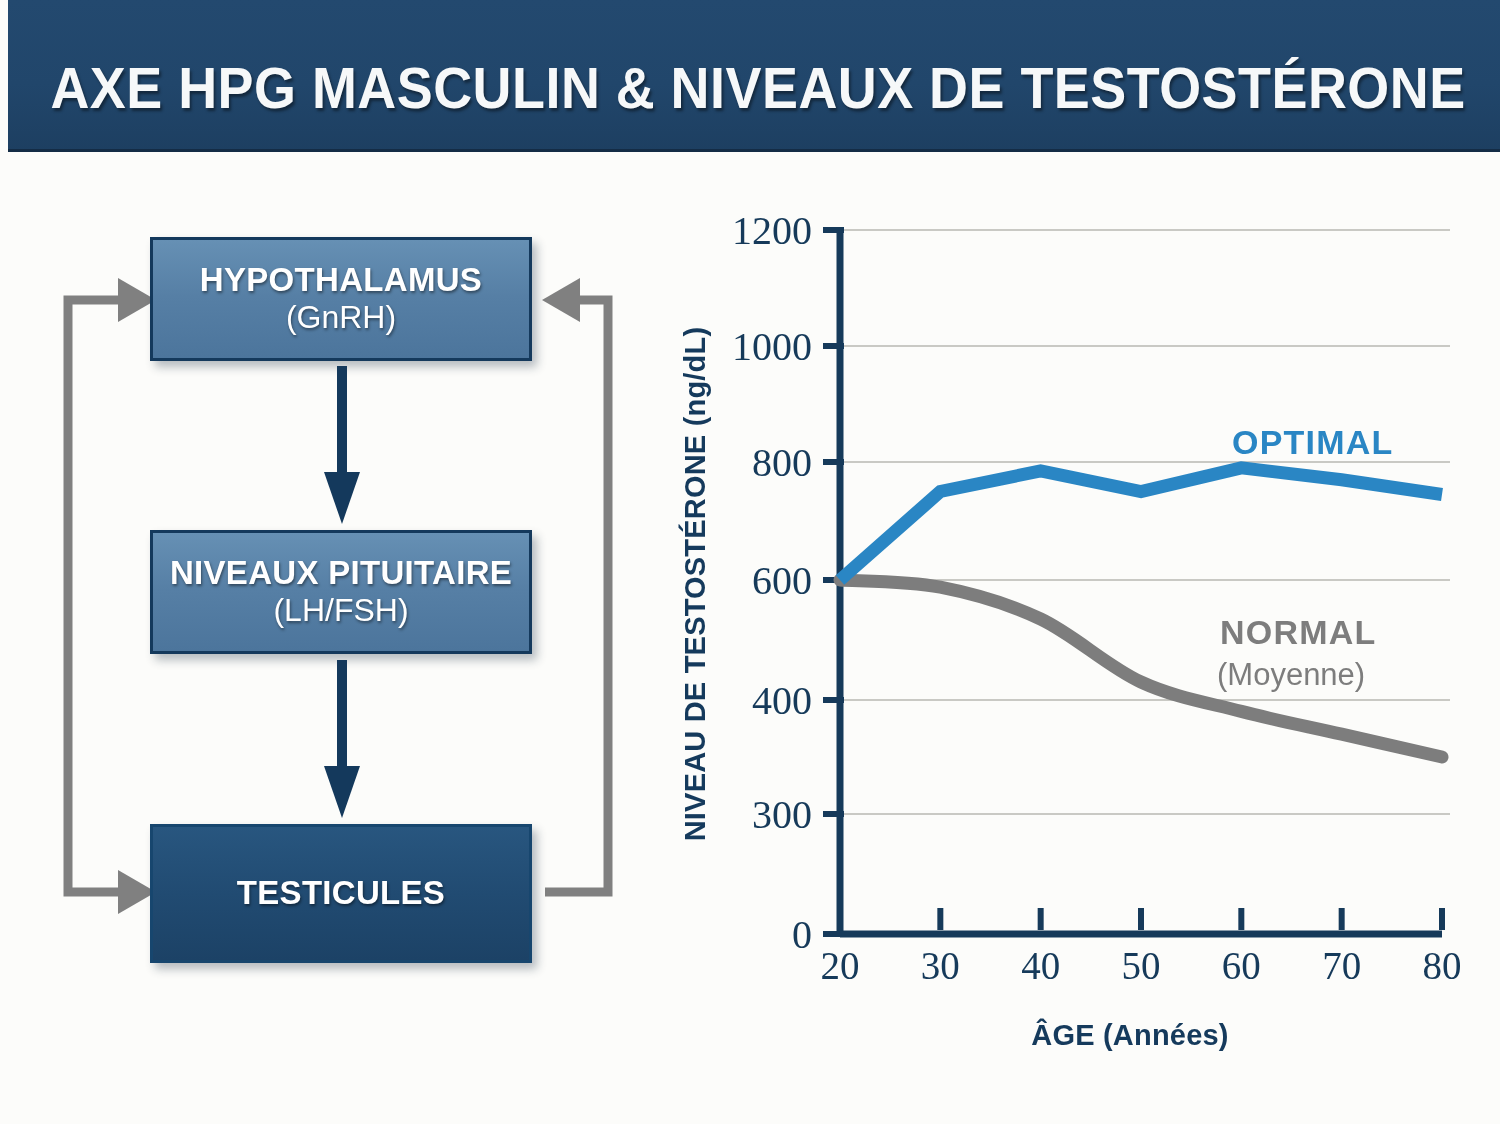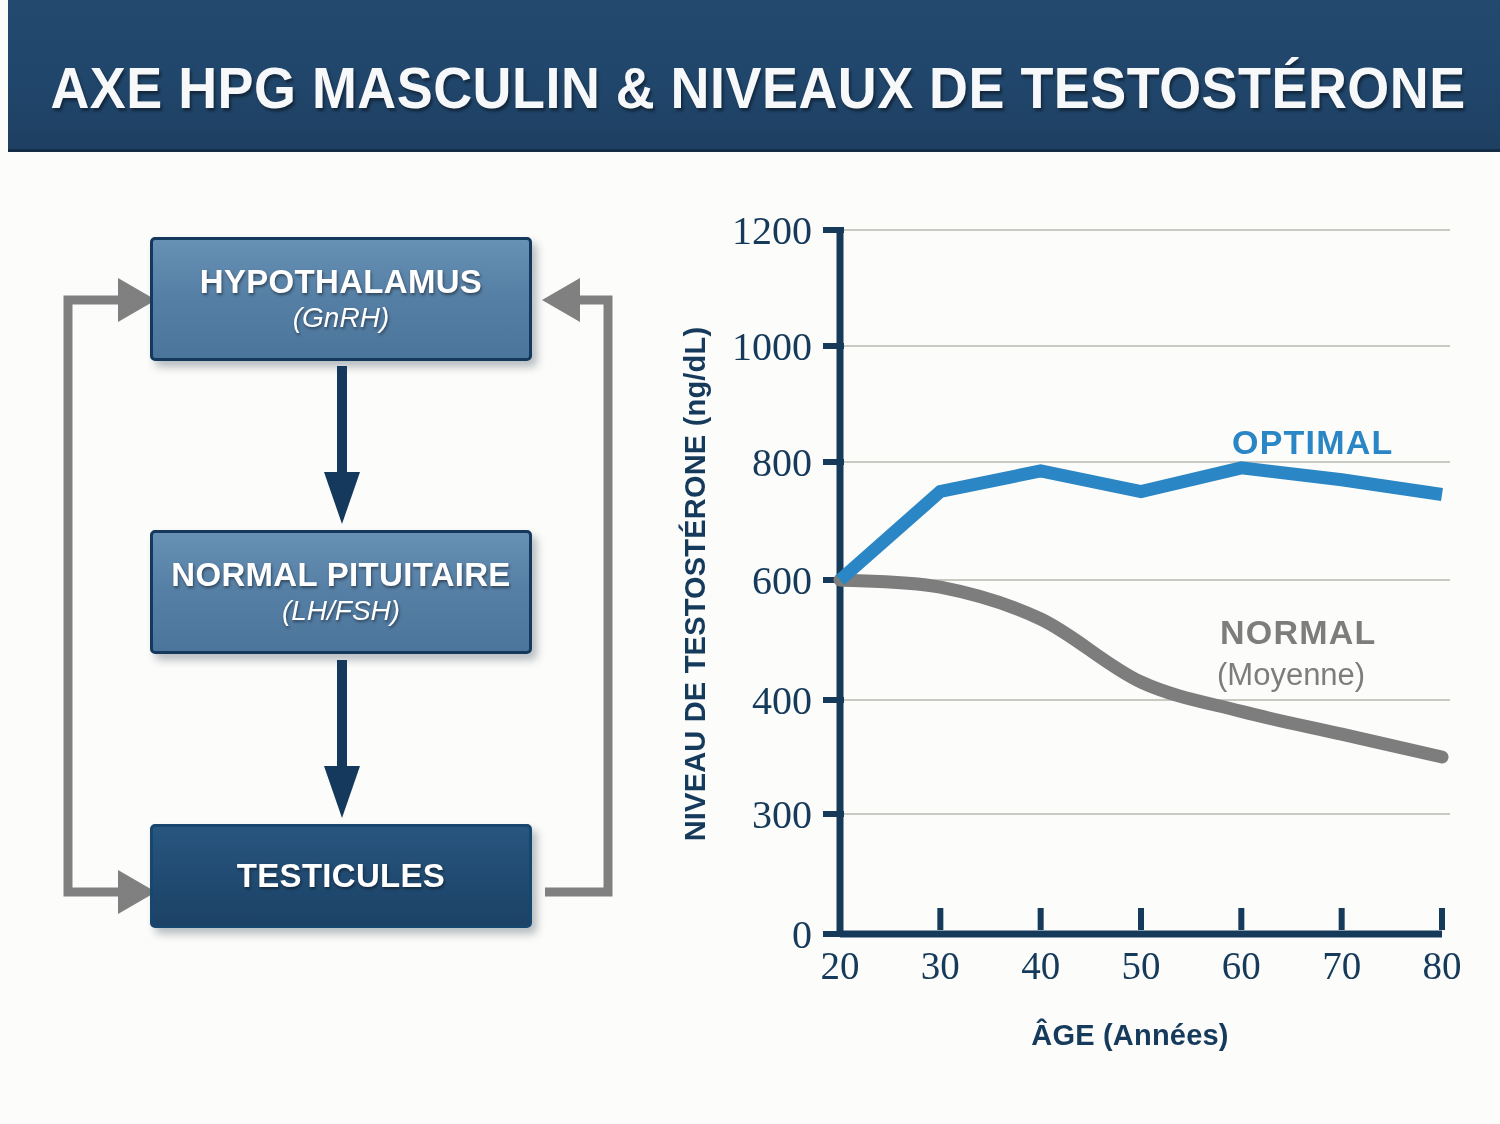--- a/index.html
+++ b/index.html
@@ -50,59 +50,58 @@
   #diagram {
     position: absolute;
     left: 0; top: 152px;
     width: 700px;
     height: 972px;
   }
   .node-box {
     position: absolute;
     box-sizing: border-box;
     border: 3px solid #14395c;
-    border-radius: 5px;
+    border-radius: 0;
     display: flex;
     flex-direction: column;
     align-items: center;
     justify-content: center;
     box-shadow: 5px 6px 9px rgba(20,40,60,0.30);
     color: #ffffff;
     text-align: center;
   }
   .node-box .node-title {
     font-size: 33px;
     font-weight: 700;
     letter-spacing: 0.3px;
     line-height: 1.06;
     text-shadow: 1px 2px 3px rgba(0,0,0,0.45);
     white-space: nowrap;
   }
   .node-box .node-sub {
-    font-size: 28px;
+    font-size: 32px;
     font-weight: 400;
     line-height: 1.12;
     margin-top: 2px;
     text-shadow: 1px 2px 3px rgba(0,0,0,0.45);
     white-space: nowrap;
-    font-style: italic;
   }
   #node-hypothalamus {
     left: 150px; top: 85px;
     width: 382px; height: 124px;
     background: linear-gradient(180deg, #6690b4 0%, #567fa5 48%, #4c759c 100%);
   }
   #node-pituitary {
     left: 150px; top: 378px;
     width: 382px; height: 124px;
     background: linear-gradient(180deg, #6690b4 0%, #567fa5 48%, #4c759c 100%);
   }
   #node-testicles {
     left: 150px; top: 672px;
-    width: 382px; height: 104px;
+    width: 382px; height: 139px;
     background: linear-gradient(180deg, #28567f 0%, #214b72 50%, #1c4266 100%);
     border-color: #17466e;
     align-items: center;
   }
 
   .flow-arrow {
     position: absolute;
     left: 324px;
     width: 36px;
   }
@@ -184,21 +183,21 @@
       <div class="node-title">HYPOTHALAMUS</div>
       <div class="node-sub">(GnRH)</div>
     </div>
 
     <svg class="flow-arrow" id="flow-arrow-1" viewBox="0 0 36 160" xmlns="http://www.w3.org/2000/svg">
       <rect x="13" y="0" width="10" height="112" fill="#14395c"></rect>
       <polygon points="0,106 36,106 18,158" fill="#14395c"></polygon>
     </svg>
 
     <div class="node-box" id="node-pituitary">
-      <div class="node-title">NORMAL PITUITAIRE</div>
+      <div class="node-title">NIVEAUX PITUITAIRE</div>
       <div class="node-sub">(LH/FSH)</div>
     </div>
 
     <svg class="flow-arrow" id="flow-arrow-2" viewBox="0 0 36 160" xmlns="http://www.w3.org/2000/svg">
       <rect x="13" y="0" width="10" height="112" fill="#14395c"></rect>
       <polygon points="0,106 36,106 18,158" fill="#14395c"></polygon>
     </svg>
 
     <div class="node-box" id="node-testicles">
       <div class="node-title">TESTICULES</div>

